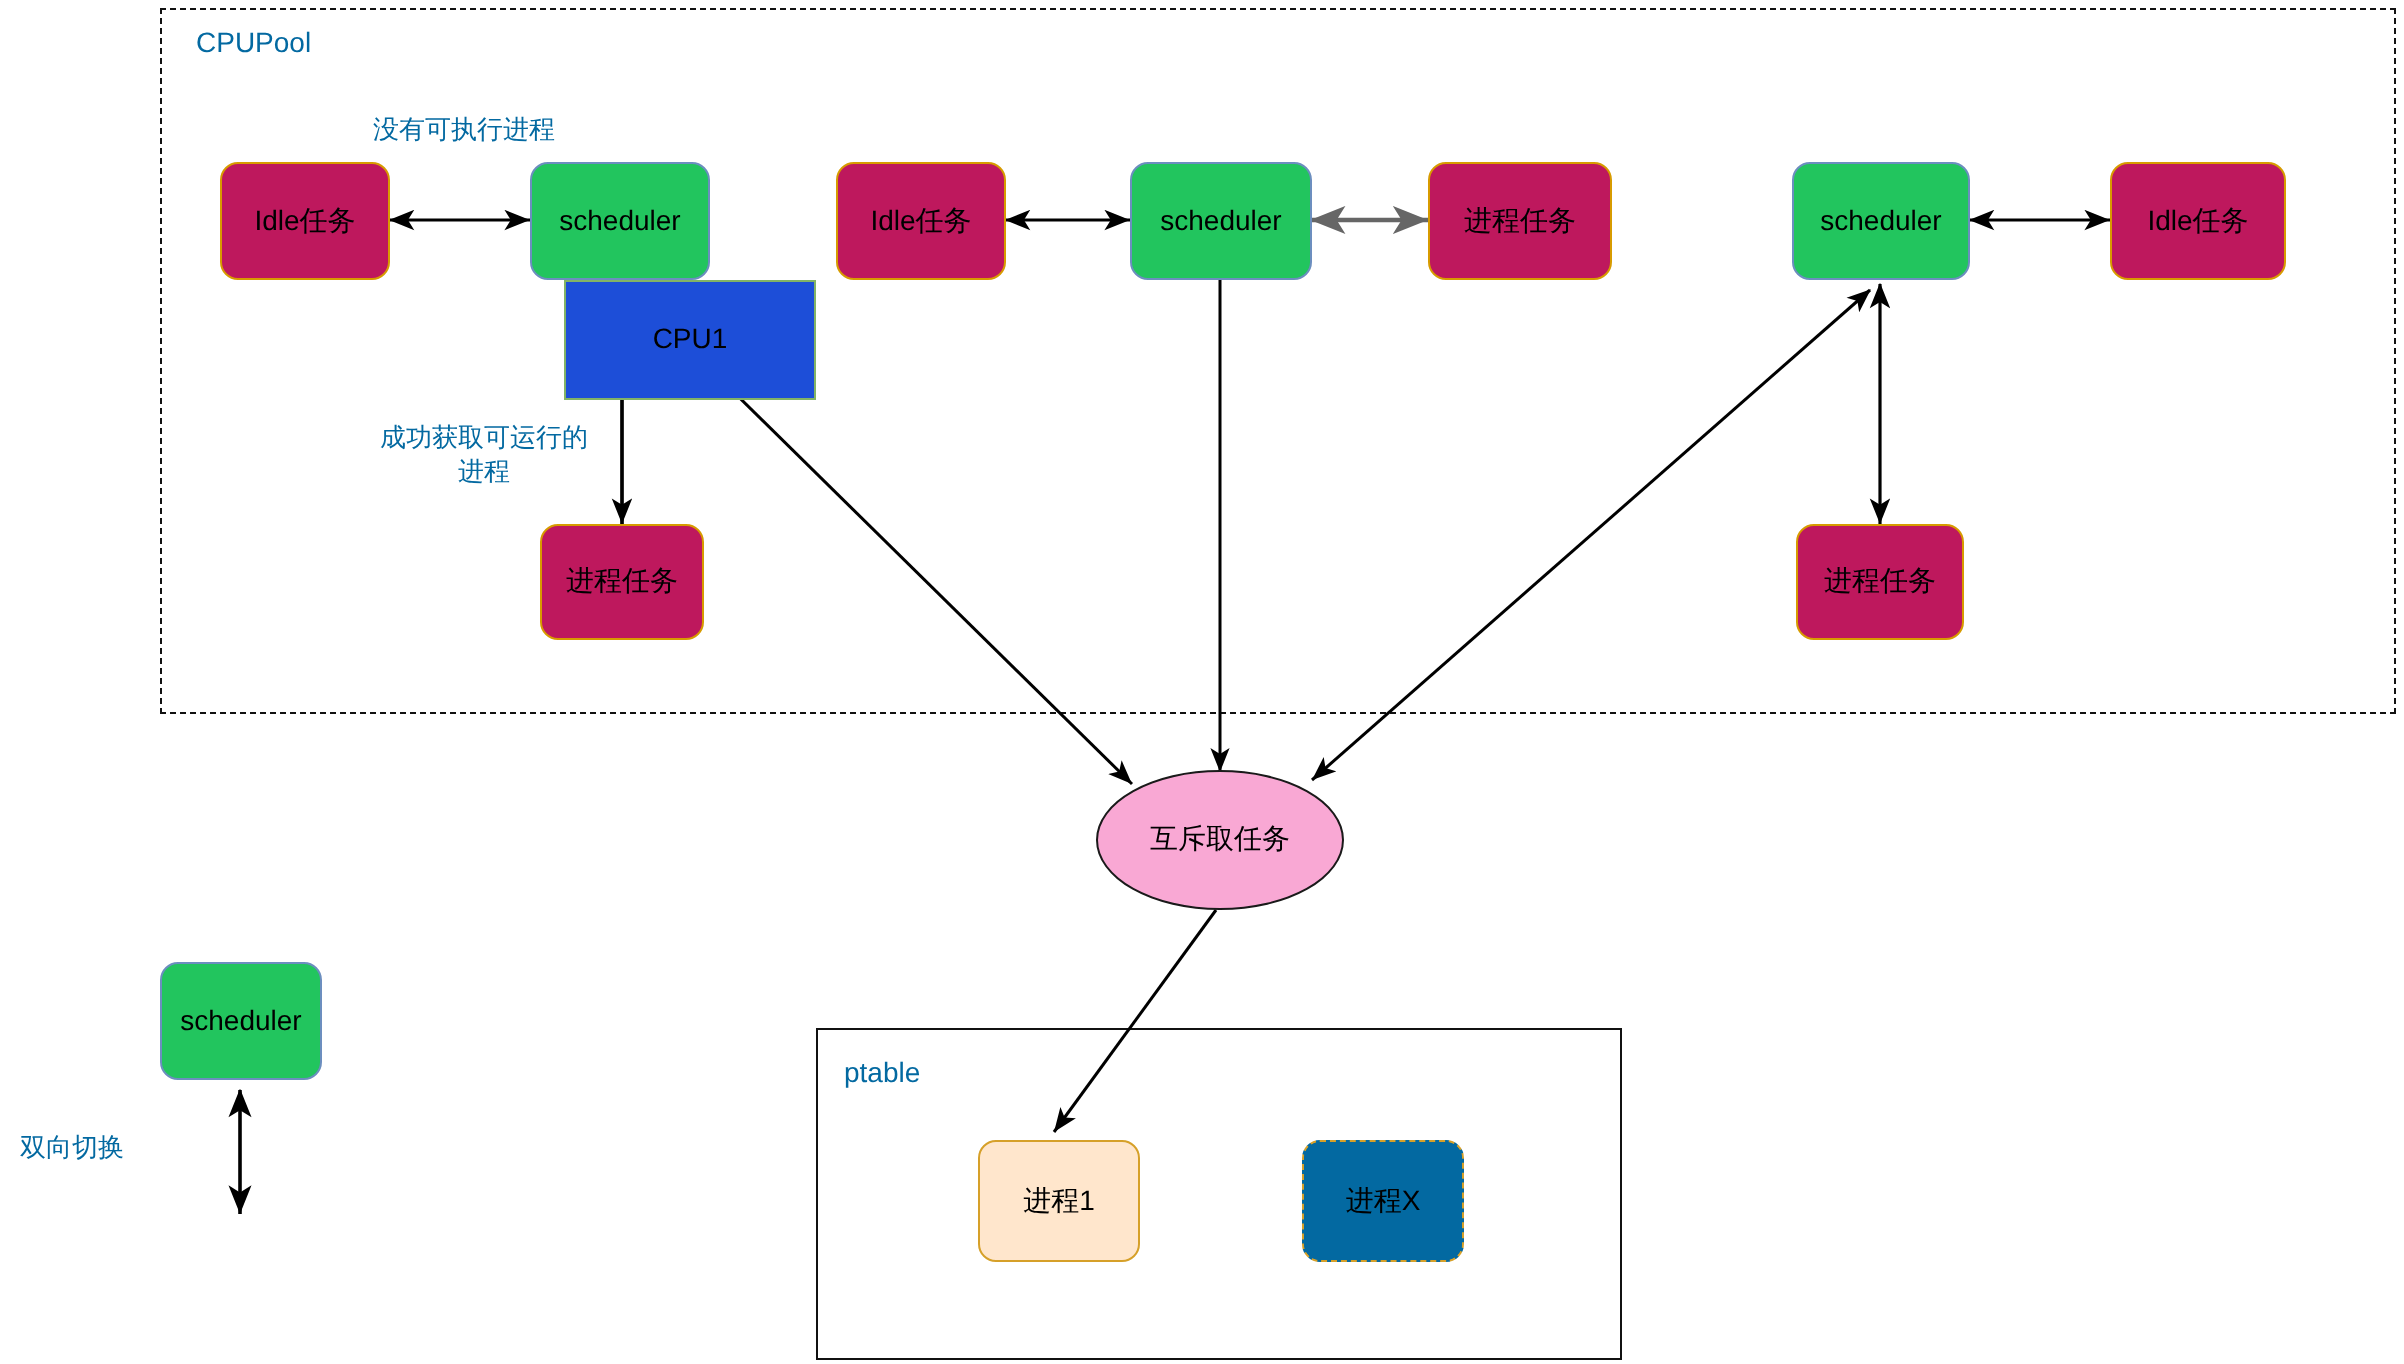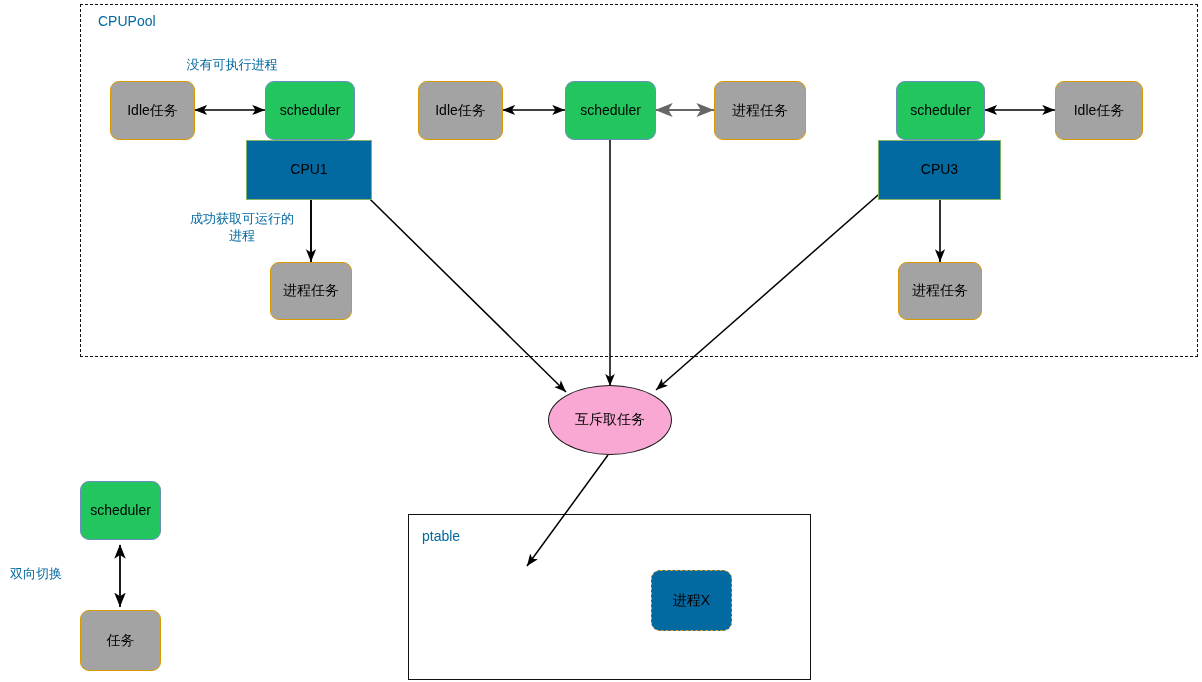--- a/index.html
+++ b/index.html
@@ -7,23 +7,23 @@
     width:1202px;height:682px;position:relative;overflow:hidden;
     font-family:"Liberation Sans","DejaVu Sans",sans-serif;
     color:#000000;
   }
   #canvas{position:absolute;left:0;top:0;width:1202px;height:682px;}
   svg.layer{position:absolute;left:0;top:0;width:1202px;height:682px;pointer-events:none;}
 
   .node{position:absolute;box-sizing:border-box;display:flex;align-items:center;
         justify-content:center;text-align:center;font-size:14px;line-height:1.25;}
   .rounded{border-radius:9px;}
-  .task{background:#a3a3a3;border:1.6px solid #d79b00;}
+  .task{background:#be185d;border:1.6px solid #d79b00;}
   .sched{background:#22c55e;border:1.6px solid #6c8ebf;}
-  .cpu{background:#0369a1;border:1.4px solid #82b366;align-items:flex-start;padding-top:20px;}
+  .cpu{background:#1d4ed8;border:1.4px solid #82b366;align-items:flex-start;padding-top:20px;margin-left:36px;}
   .proc-solid{background:#ffe6cc;border:1.6px solid #d6a029;}
   .proc-dashed{background:#0369a1;border:1.8px dashed #d6a029;}
   .ellipse{background:#f9a8d4;border:1.5px solid #1a1a1a;border-radius:50%;}
 
   .dashgroup{position:absolute;box-sizing:border-box;border:1.6px dashed #111111;background:transparent;}
   .solidgroup{position:absolute;box-sizing:border-box;border:1.6px solid #111111;background:transparent;}
   .grouplabel{position:absolute;font-size:14px;color:#0369a1;white-space:nowrap;}
   .edgelabel{position:absolute;font-size:13px;color:#0369a1;text-align:center;line-height:1.3;}
 </style>
 </head>
@@ -82,26 +82,25 @@
   <div class="node rounded sched" style="left:265px;top:81px;width:90px;height:59px;">scheduler</div>
   <div class="node rounded task" style="left:110px;top:81px;width:85px;height:59px;">Idle任务</div>
   <div class="node rounded task" style="left:270px;top:262px;width:82px;height:58px;">进程任务</div>
   <div class="edgelabel" style="left:176px;top:57px;width:112px;">没有可执行进程</div>
   <div class="edgelabel" style="left:186px;top:211px;width:112px;">成功获取可运行的进程</div>
 
   <div class="node rounded sched" style="left:565px;top:81px;width:91px;height:59px;">scheduler</div>
   <div class="node rounded task" style="left:418px;top:81px;width:85px;height:59px;">Idle任务</div>
   <div class="node rounded task" style="left:714px;top:81px;width:92px;height:59px;">进程任务</div>
 
-  <div class="node cpu" style="left:878px;top:140px;width:123px;height:60px;">CPU3</div>
   <div class="node rounded sched" style="left:896px;top:81px;width:89px;height:59px;">scheduler</div>
   <div class="node rounded task" style="left:1055px;top:81px;width:88px;height:59px;">Idle任务</div>
   <div class="node rounded task" style="left:898px;top:262px;width:84px;height:58px;">进程任务</div>
 
   <div class="node ellipse" style="left:548px;top:385px;width:124px;height:70px;">互斥取任务</div>
 
+  <div class="node rounded proc-solid" style="left:489px;top:570px;width:81px;height:61px;">进程1</div>
   <div class="node rounded proc-dashed" style="left:651px;top:570px;width:81px;height:61px;">进程X</div>
 
   <div class="node rounded sched" style="left:80px;top:481px;width:81px;height:59px;">scheduler</div>
-  <div class="node rounded task" style="left:80px;top:610px;width:81px;height:61px;">任务</div>
   <div class="edgelabel" style="left:10px;top:566px;width:90px;text-align:left;">双向切换</div>
 
 </div>
 
 </body></html>

